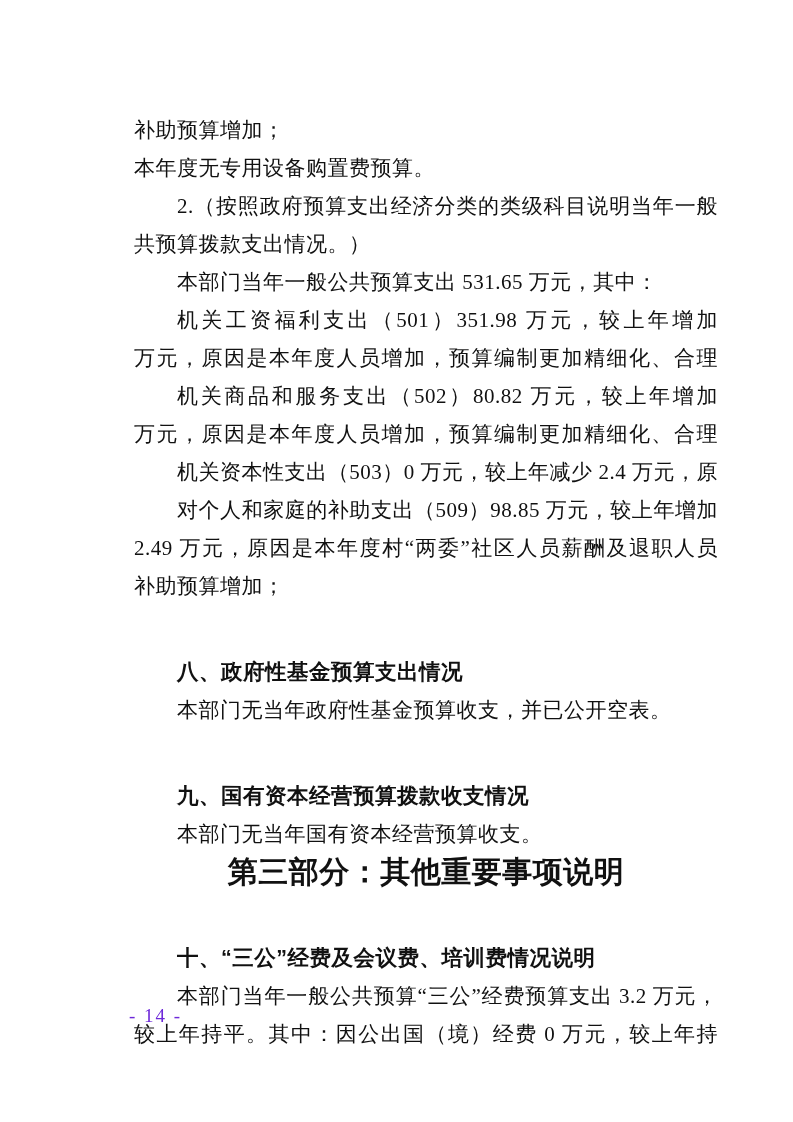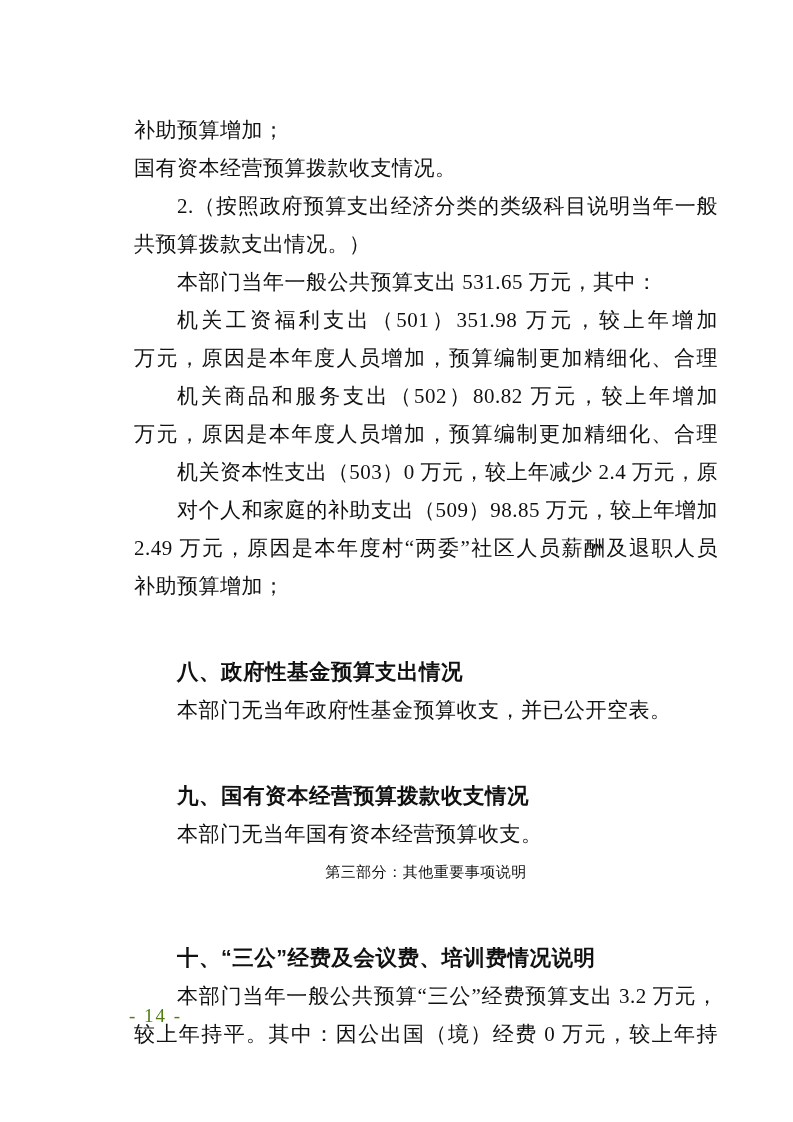--- a/index.html
+++ b/index.html
@@ -35,41 +35,41 @@
     overflow: hidden;
   }
   .h-sans {
     font-family: "Liberation Sans", "DejaVu Sans", sans-serif;
     font-weight: bold;
     font-size: 21.5px;
     margin-top: 48px;
   }
   .h-center {
     text-align: center;
-    font-weight: normal;
-    font-size: 15px;
+    font-weight: bold;
+    font-size: 30px;
     padding-left: 0;
   }
   .page-footer {
     position: absolute;
     left: 101px;
     top: 1005px;
     font-size: 19px;
     letter-spacing: 2px;
     font-family: "Liberation Serif", "DejaVu Serif", serif;
-    color: #4d7c0f;
+    color: #6d28d9;
   }
 </style>
 </head>
 <body>
 
 <div class="page">
   <div class="content">
     <div class="line">补助预算增加；</div>
-    <div class="line">国有资本经营预算拨款收支情况。</div>
+    <div class="line">本年度无专用设备购置费预算。</div>
     <div class="line indent fill">2.（按照政府预算支出经济分类的类级科目说明当年一般公</div>
     <div class="line">共预算拨款支出情况。）</div>
     <div class="line indent">本部门当年一般公共预算支出 531.65 万元，其中：</div>
     <div class="line indent fill">机关工资福利支出（501）351.98 万元，较上年增加 24.64</div>
     <div class="line fill">万元，原因是本年度人员增加，预算编制更加精细化、合理化；</div>
     <div class="line indent fill">机关商品和服务支出（502）80.82 万元，较上年增加 3.51</div>
     <div class="line fill">万元，原因是本年度人员增加，预算编制更加精细化、合理化；</div>
     <div class="line indent fill">机关资本性支出（503）0 万元，较上年减少 2.4 万元，原</div>
     <div class="line indent fill">对个人和家庭的补助支出（509）98.85 万元，较上年增加</div>
     <div class="line fill">2.49 万元，原因是本年度村“两委”社区人员薪酬及退职人员</div>

